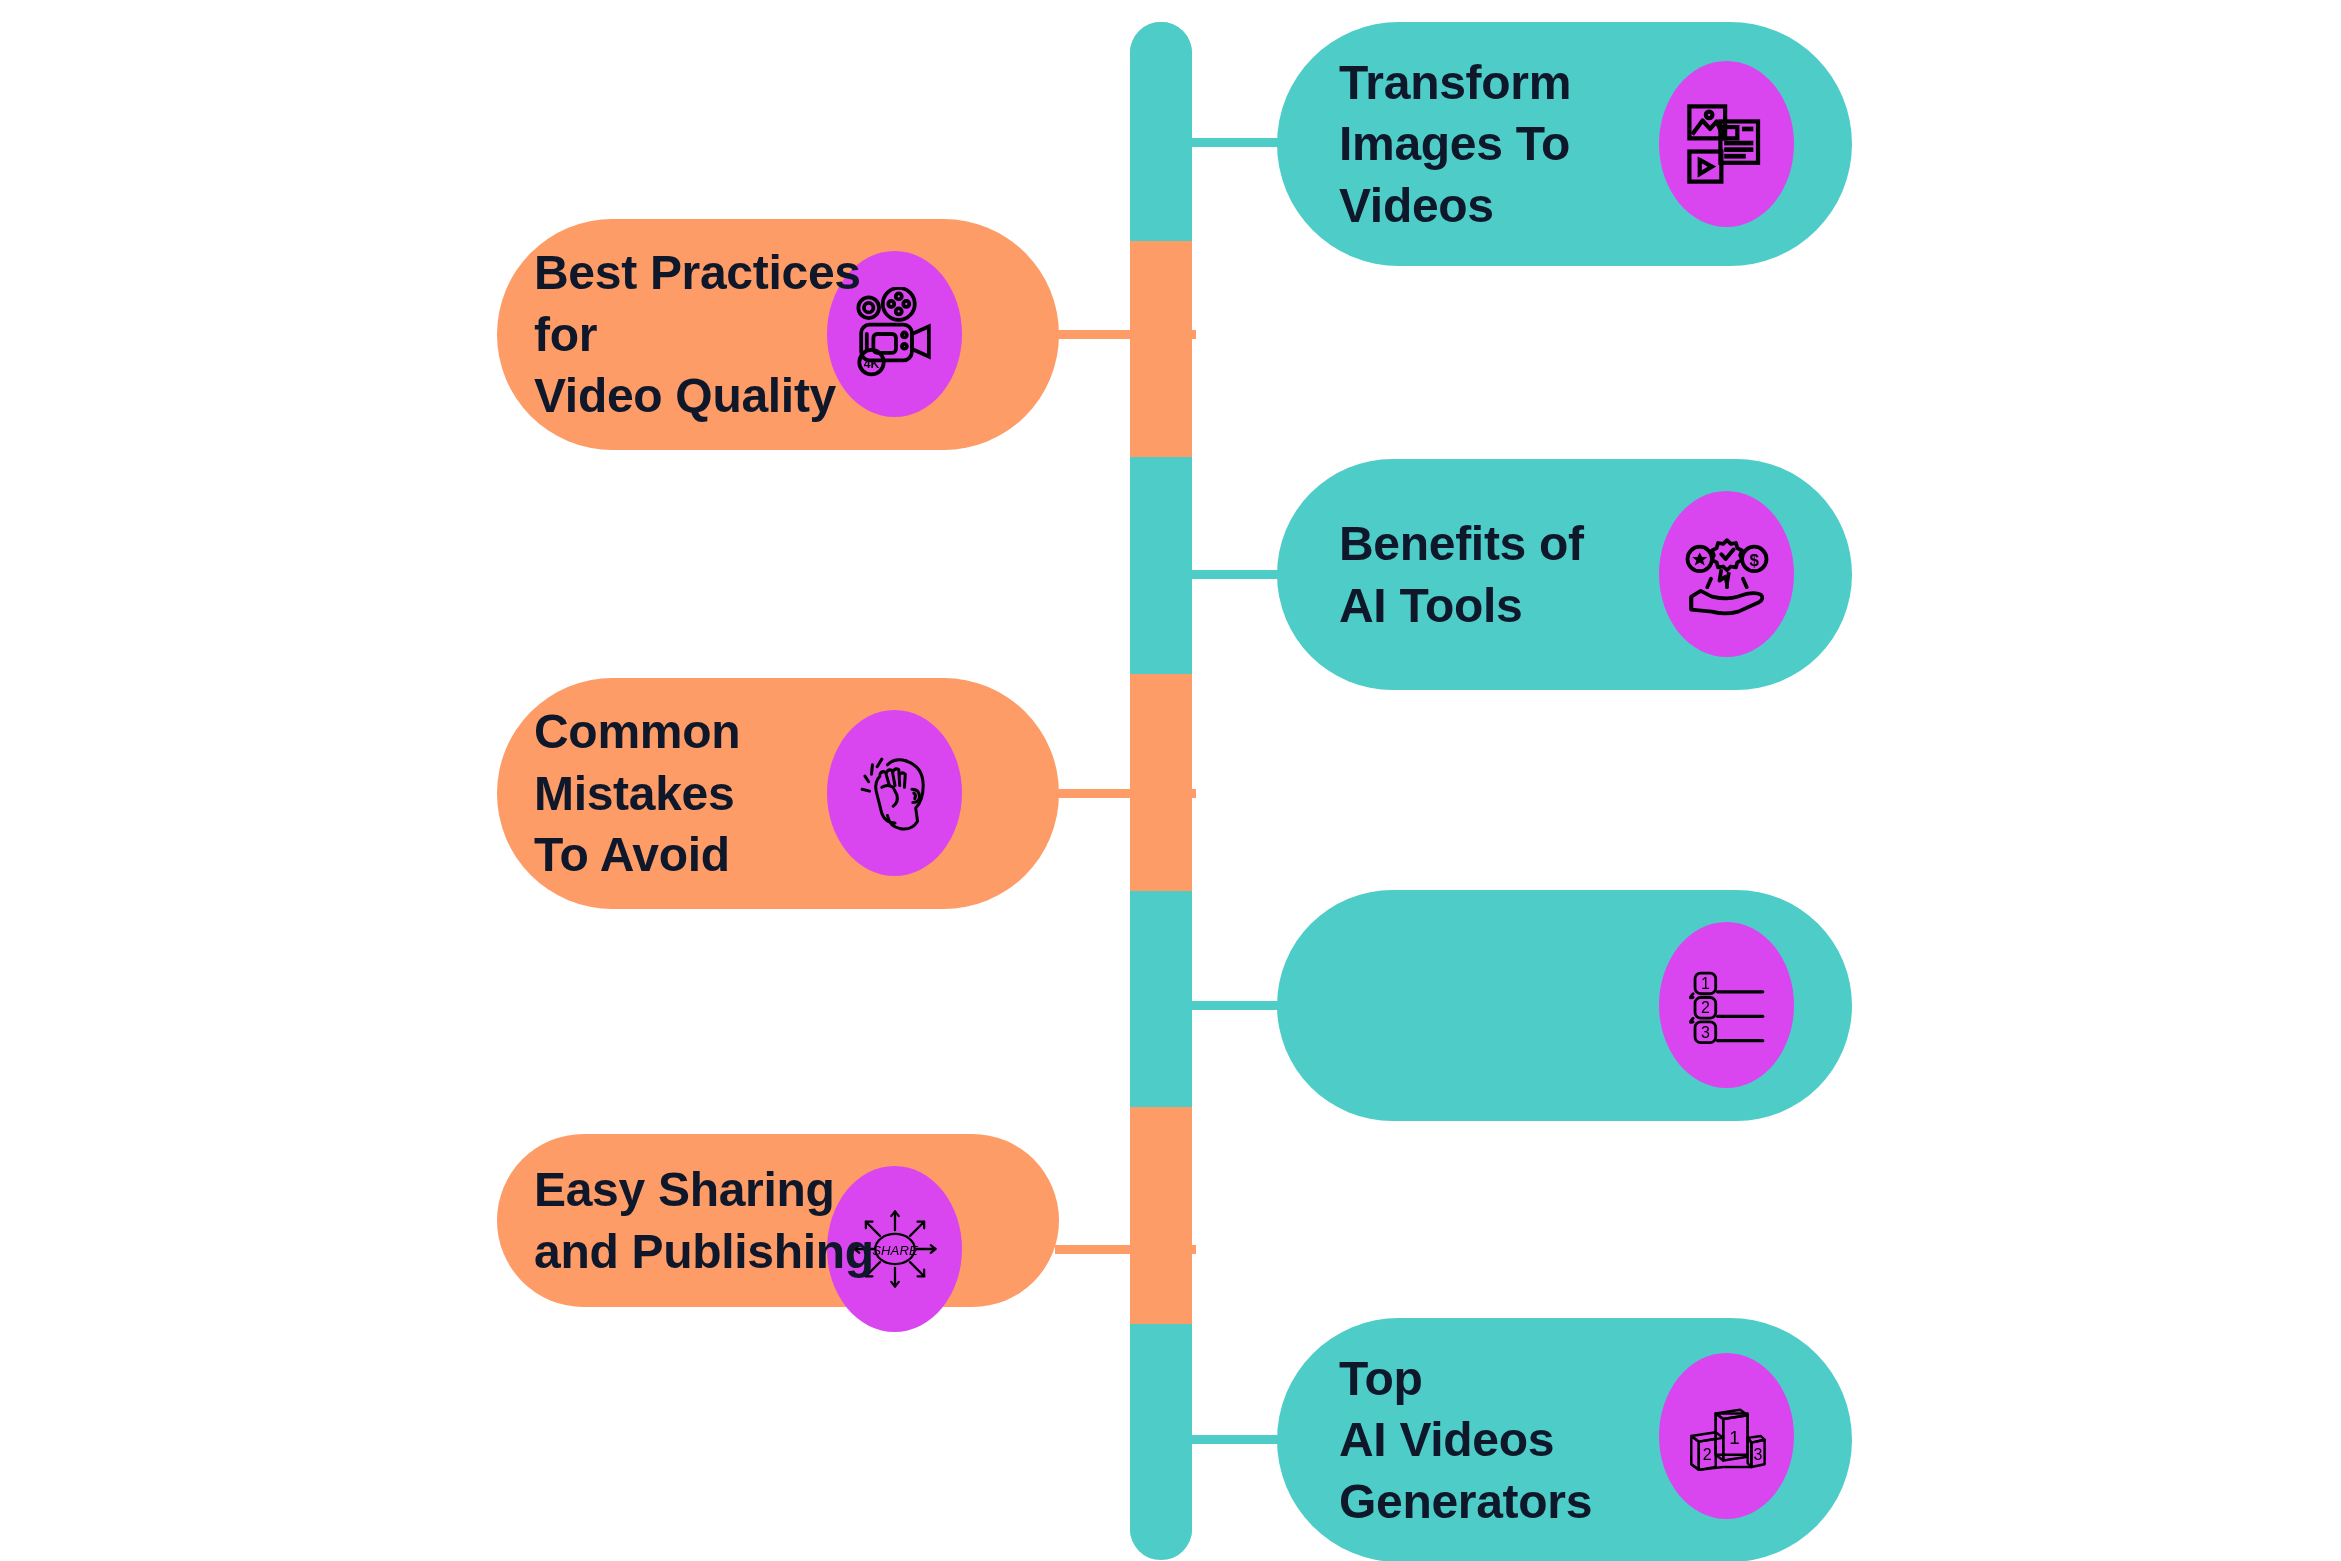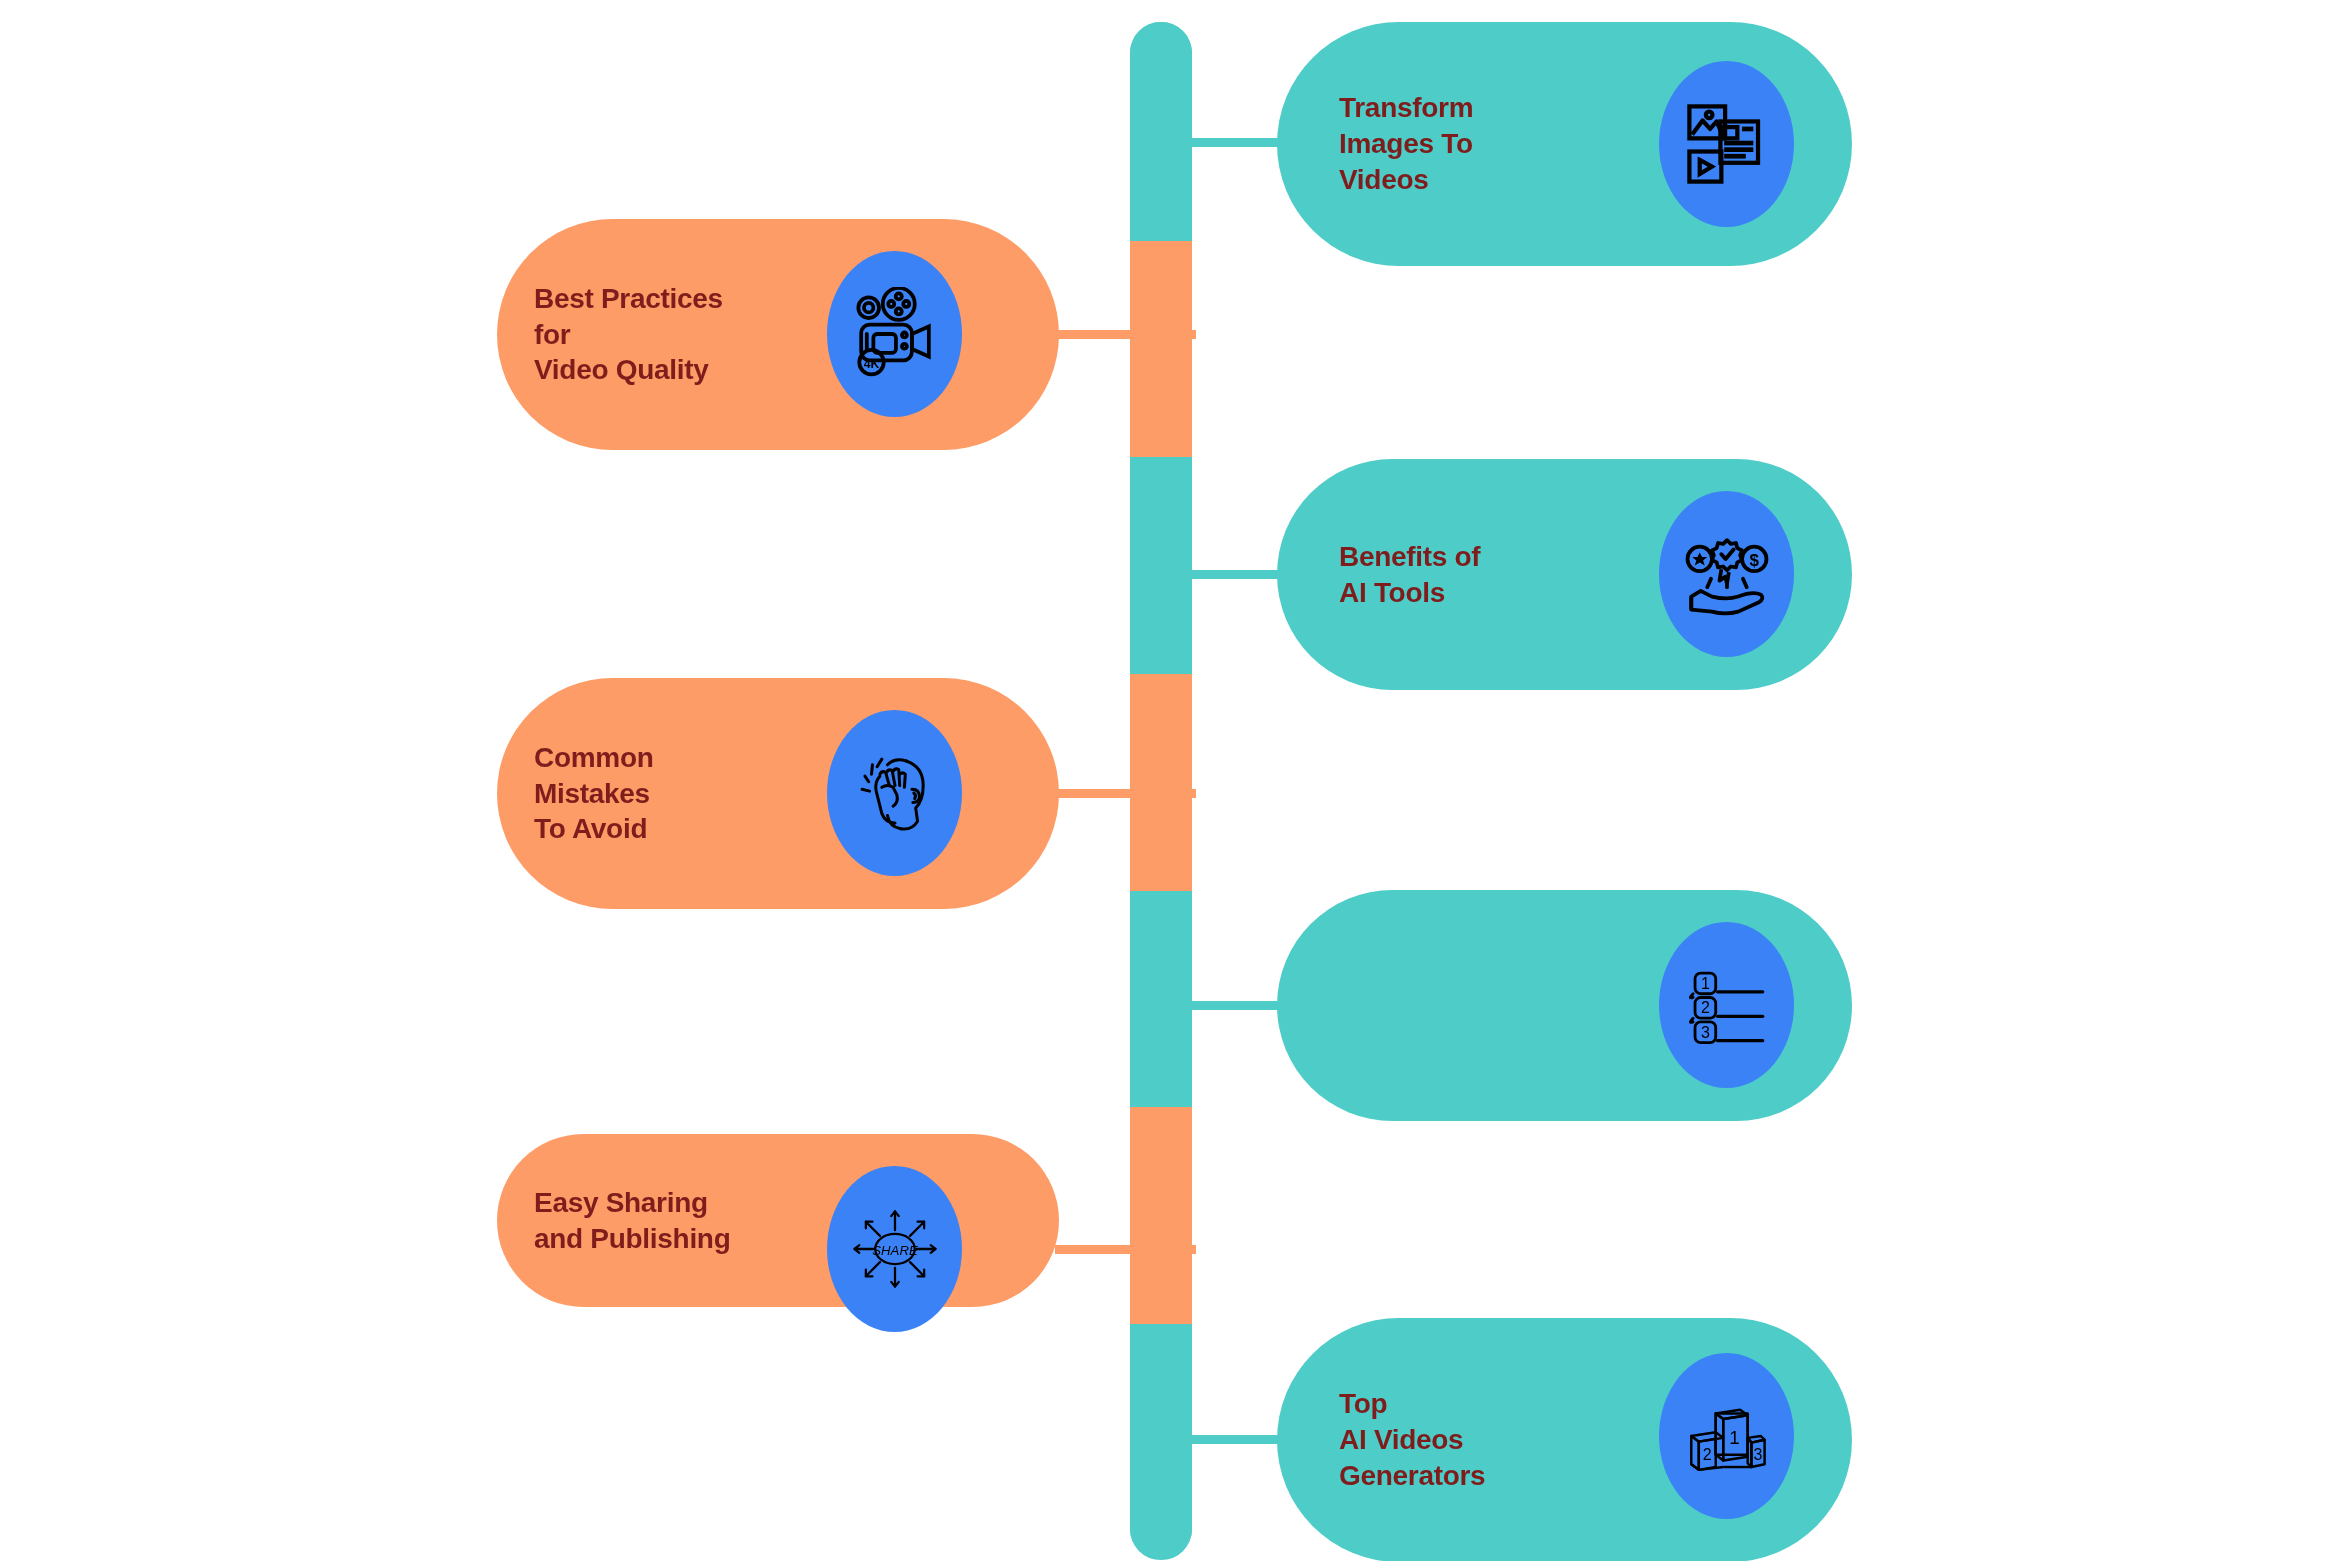--- a/index.html
+++ b/index.html
@@ -51,36 +51,36 @@
     position: absolute;
     border-radius: 125px;
     display: flex;
     align-items: center;
     box-sizing: border-box;
   }
   .pill.left  { justify-content: flex-start; padding-left: 37px; }
   .pill.right { justify-content: flex-start; padding-left: 62px; }
 
   .pill-label {
-    font-size: 28px;
+    font-size: 48px;
     font-weight: bold;
     line-height: 1.28;
-    color: #7f1d1d;
+    color: #0f172a;
     white-space: pre-line;
     letter-spacing: -0.3px;
     z-index: 3;
     position: relative;
   }
 
   .icon-bubble {
     position: absolute;
     width: 135px;
     height: 166px;
     border-radius: 50%;
-    background: #3b82f6;
+    background: #d946ef;
     display: flex;
     align-items: center;
     justify-content: center;
     z-index: 2;
   }
   .icon-bubble svg { display: block; }
 </style>
 </head>
 <body>
 

